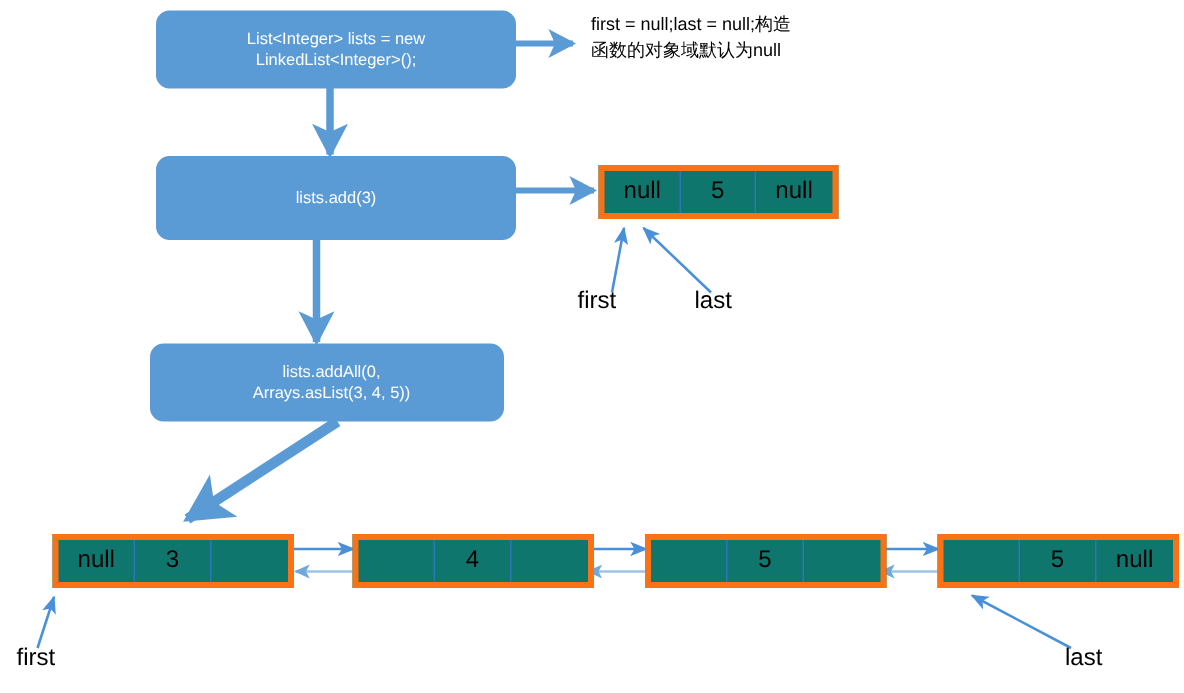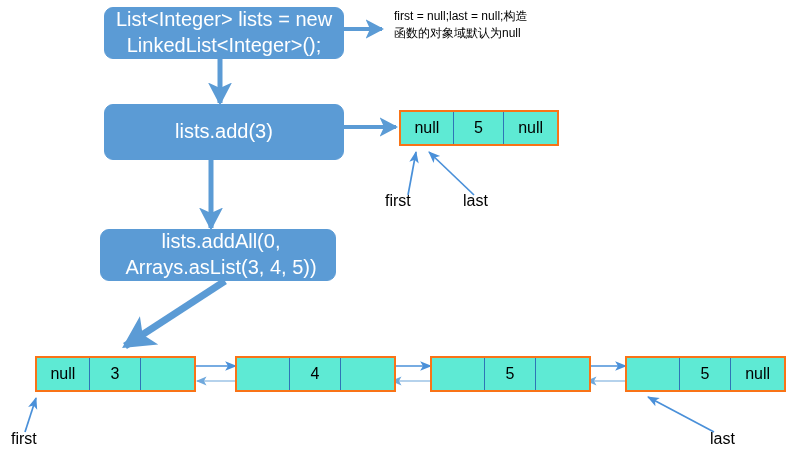--- a/index.html
+++ b/index.html
@@ -12,21 +12,21 @@
 
   
   .procbox{
     position:absolute;
     background:#5B9BD5;
     border:1px solid #5B9BD5;
     border-radius:9px;
     color:#ffffff;
     display:flex;align-items:center;justify-content:center;
     text-align:center;
-    font-size:20px;
+    font-size:11px;
     line-height:1.28;
     box-sizing:border-box;
     padding:2px 6px;
     white-space:pre-line;
     letter-spacing:0px;
   }
 
   
   .note{
     position:absolute;
@@ -41,22 +41,22 @@
     font-size:16px;
     color:#000;
     white-space:nowrap;
   }
 
   
   .node{
     position:absolute;
     display:flex;
     box-sizing:border-box;
-    border:2px solid #f97316;
-    background:#5eead4;
+    border:4px solid #f97316;
+    background:#0f766e;
   }
   .cell{
     box-sizing:border-box;
     display:flex;align-items:center;justify-content:center;
     font-size:16px;
     color:#000;
     border-right:1px solid #2E75B6;
     height:100%;
   }
   .cell:last-child{border-right:none;}

